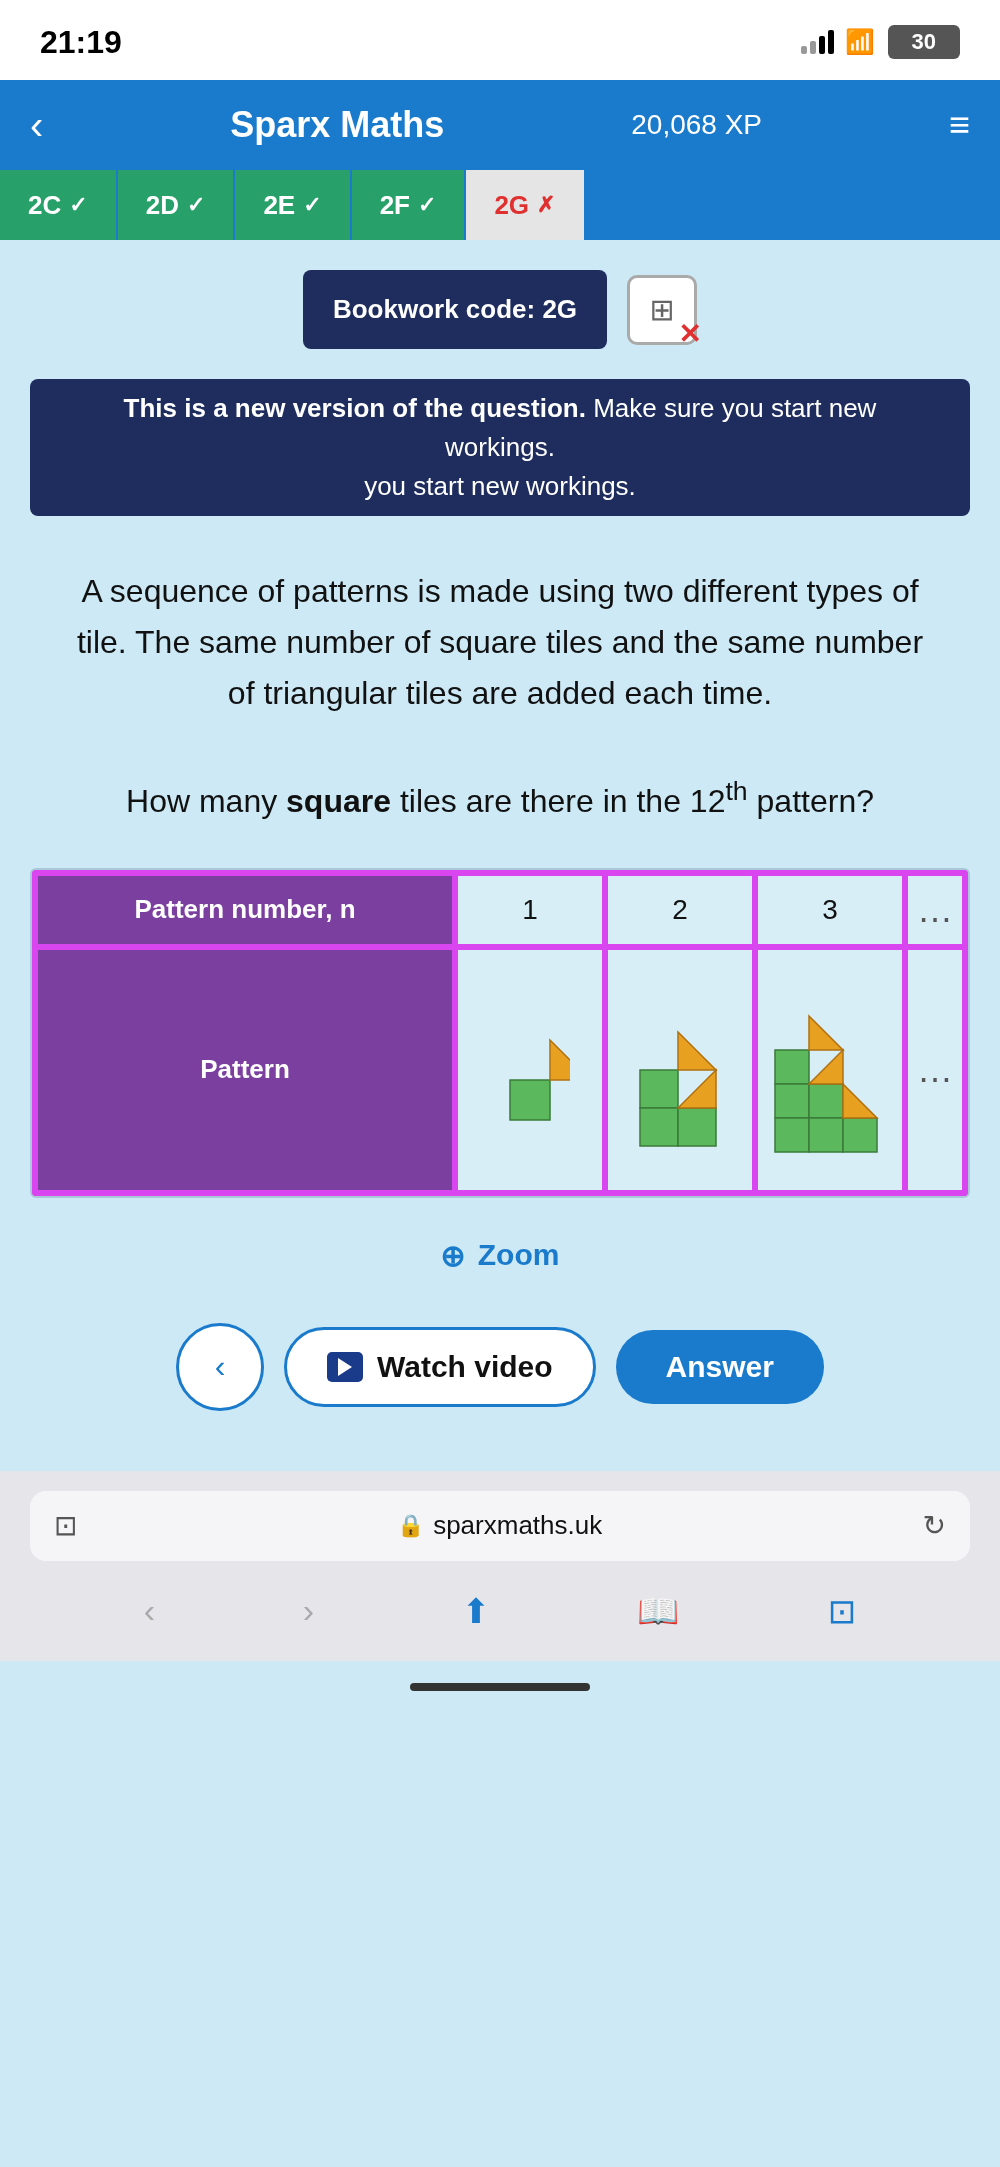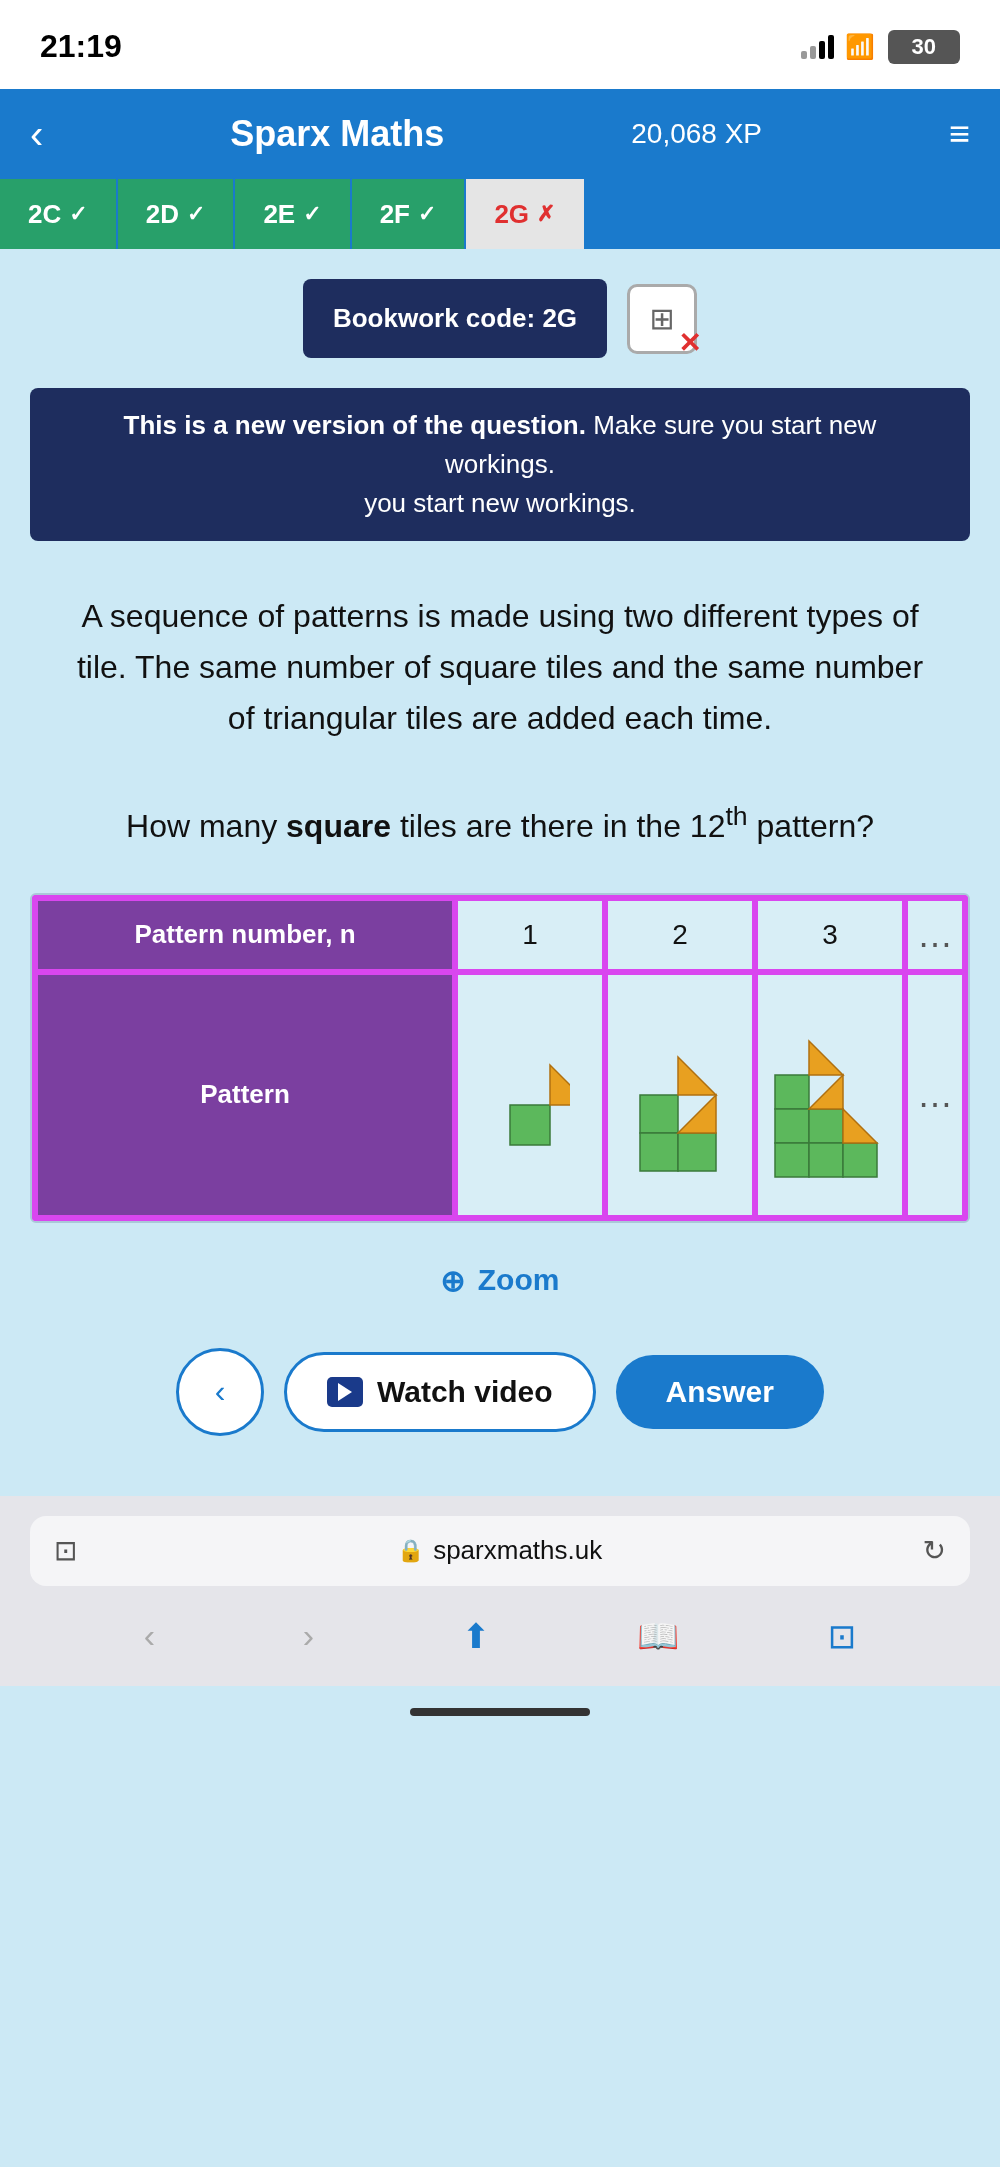--- a/index.html
+++ b/index.html
@@ -12,21 +12,21 @@
       overflow-x: hidden;
     }
 
     
     .status-bar {
       background: white;
       display: flex;
       justify-content: space-between;
       align-items: center;
       padding: 18px 40px 14px;
-      height: 89px;
+      height: 80px;
     }
     .status-time {
       font-size: 32px;
       font-weight: 600;
       color: #000;
     }
     .status-icons {
       display: flex;
       align-items: center;
       gap: 12px;
@@ -140,21 +140,21 @@
       color: #e03030;
       font-size: 28px;
       font-weight: 900;
     }
 
     
     .notice-banner {
       background: #1e2d5e;
       color: white;
       text-align: center;
-      padding: 18px 40px;
+      padding: 10px 40px;
       margin: 20px 30px;
       border-radius: 8px;
       font-size: 26px;
       line-height: 1.5;
     }
     .notice-banner strong {
       font-weight: 800;
     }
 
     

